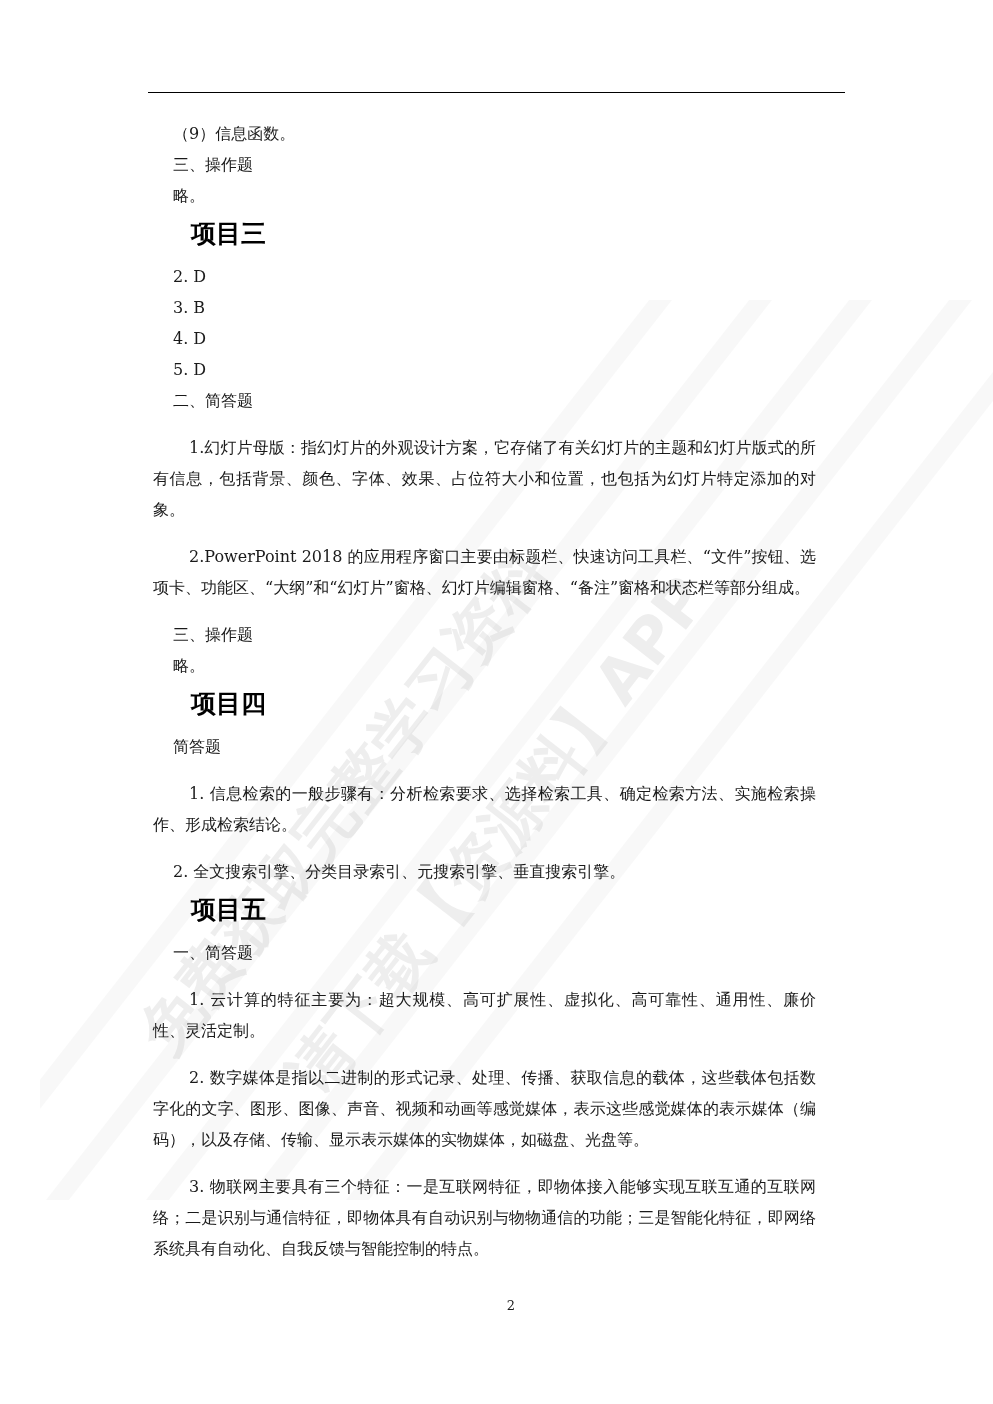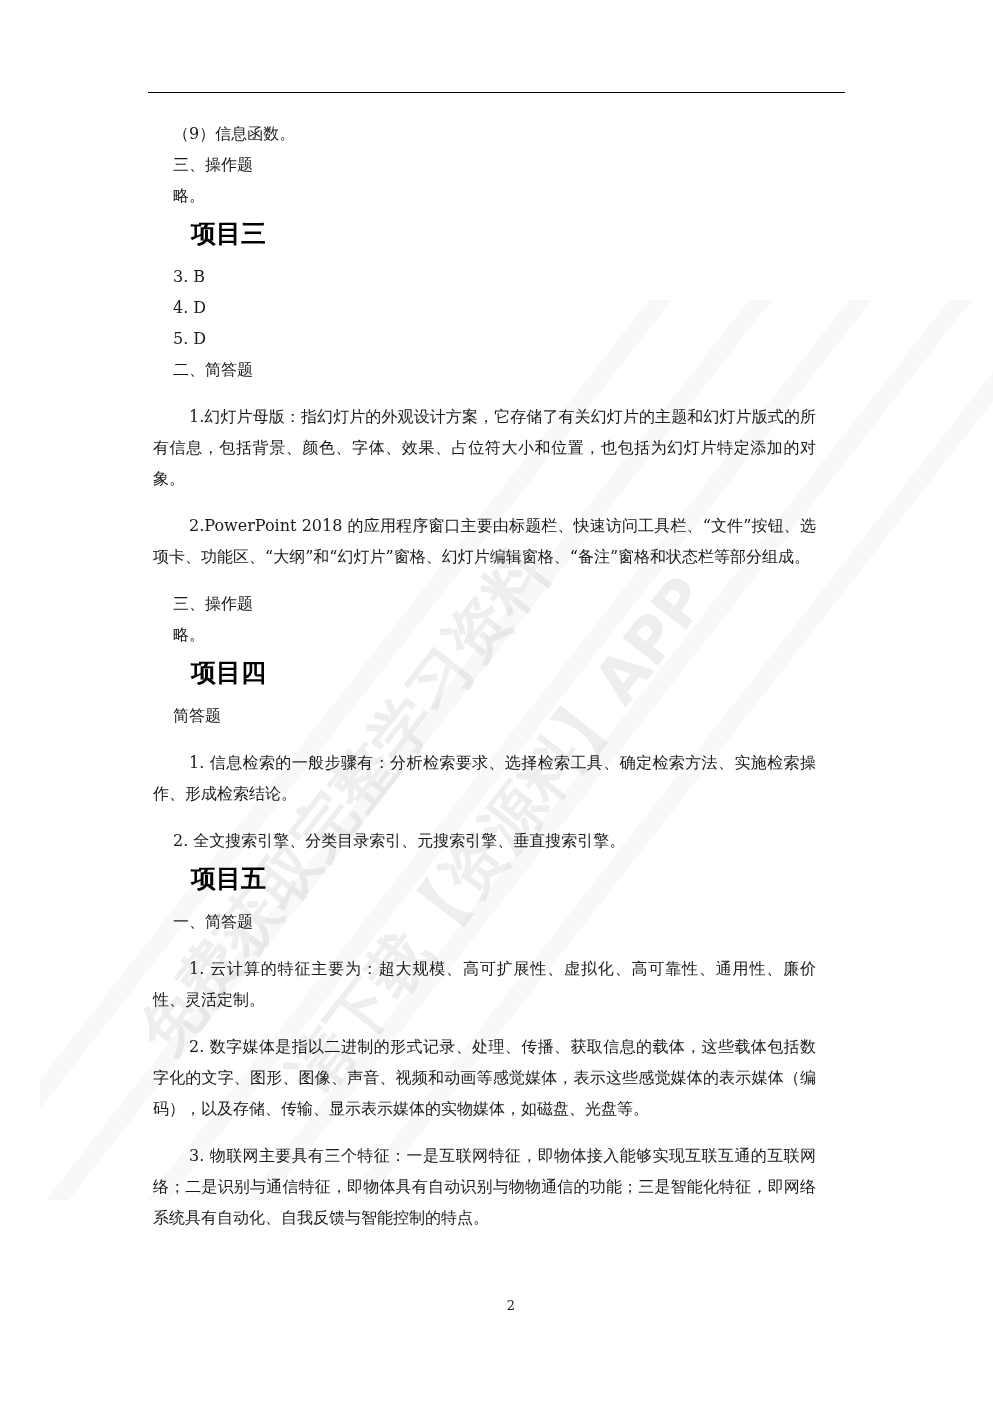--- a/index.html
+++ b/index.html
@@ -31,20 +31,21 @@
   <div class="wm-line" style="left:230px;top:760px">请下载【资源料】APP</div>
 </div>
 
 <div class="rule"></div>
 
 <div class="content" id="content">
     <div class="line ind">（9）信息函数。</div>
     <div class="line ind">三、操作题</div>
     <div class="line ind">略。</div>
     <div class="h">项目三</div>
+    <div class="line ind">2. D</div>
     <div class="line ind">3. B</div>
     <div class="line ind">4. D</div>
     <div class="line ind">5. D</div>
     <div class="line ind">二、简答题</div>
     <p class="para">1.幻灯片母版：指幻灯片的外观设计方案，它存储了有关幻灯片的主题和幻灯片版式的所有信息，包括背景、颜色、字体、效果、占位符大小和位置，也包括为幻灯片特定添加的对象。</p>
     <p class="para">2.PowerPoint 2018 的应用程序窗口主要由标题栏、快速访问工具栏、“文件”按钮、选项卡、功能区、“大纲”和“幻灯片”窗格、幻灯片编辑窗格、“备注”窗格和状态栏等部分组成。</p>
     <div class="line ind">三、操作题</div>
     <div class="line ind">略。</div>
     <div class="h">项目四</div>
     <div class="line ind">简答题</div>

